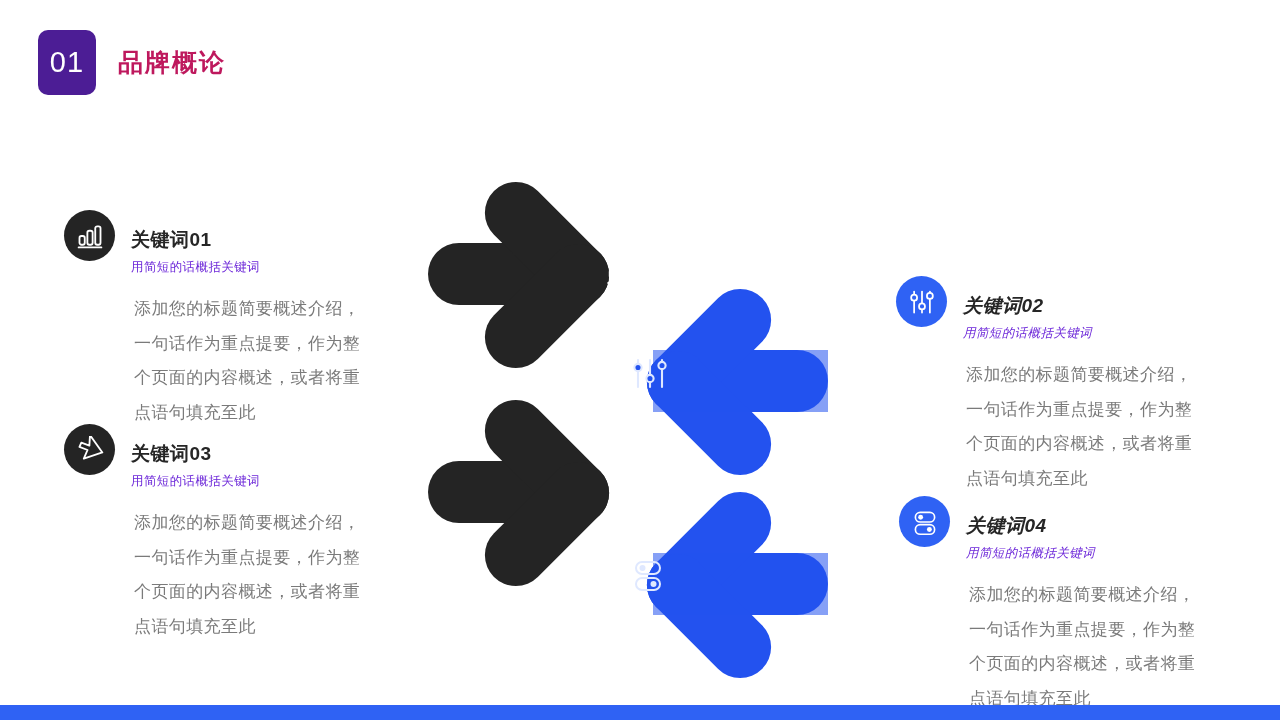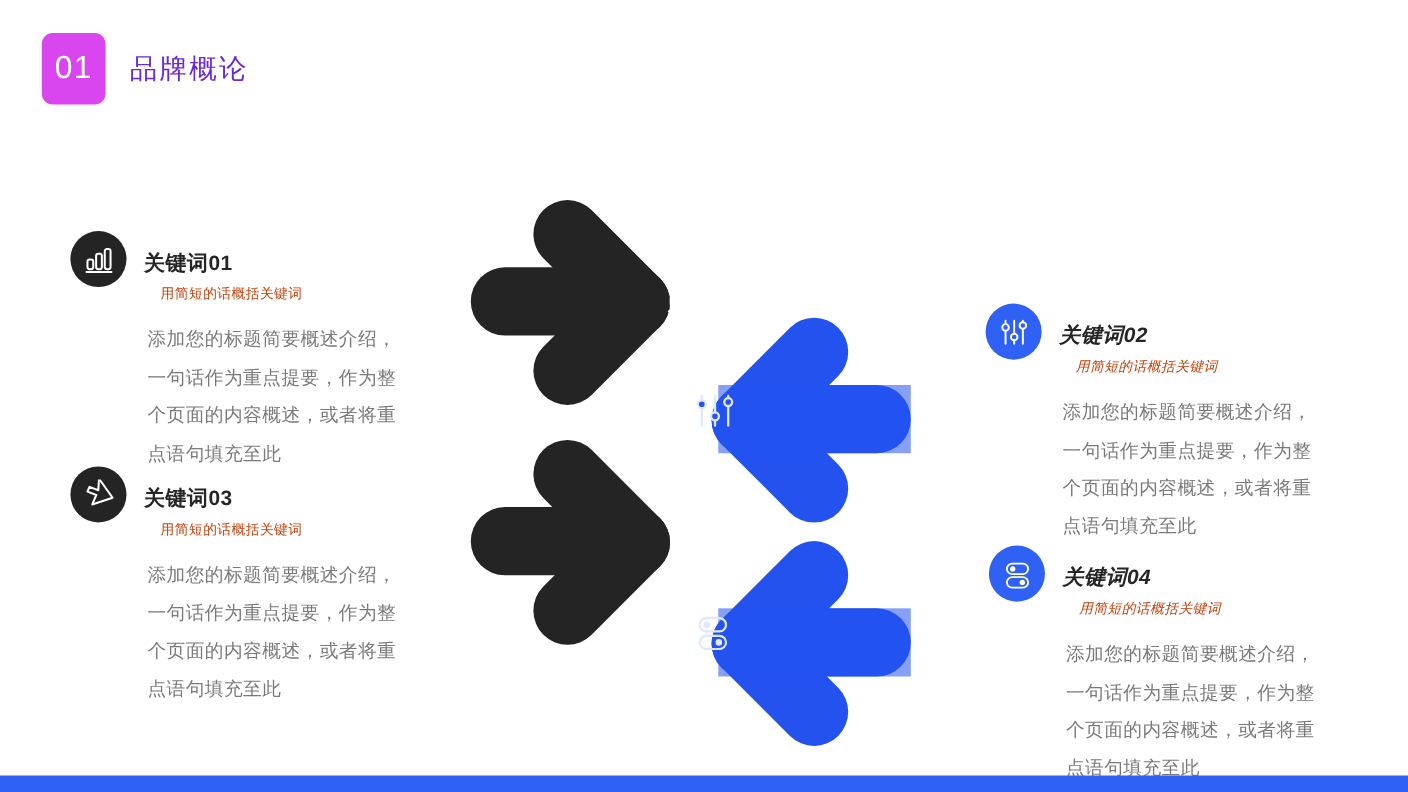--- a/index.html
+++ b/index.html
@@ -11,29 +11,29 @@
     overflow:hidden;
   }
 
   
   #slide-header{
     position:absolute; left:38px; top:30px;
     display:flex; align-items:center; gap:22px;
   }
   #section-badge{
     width:58px; height:65px; border-radius:10px;
-    background:#d946ef;
+    background:#4c1d95;
     display:flex; align-items:center; justify-content:center;
   }
   #section-badge .num{
     color:#ffffff; font-size:29px; font-weight:400; letter-spacing:1px;
     line-height:1;
   }
   #section-title{
-    color:#6d28d9; font-size:25px; font-weight:normal; letter-spacing:2px;
+    color:#be185d; font-size:25px; font-weight:bold; letter-spacing:2px;
   }
 
   
   #arrow-stage{
     position:absolute; left:410px; top:175px;
     width:460px; height:505px;
   }
   #arrow-stage svg{ display:block; width:460px; height:505px; }
 
   
@@ -48,21 +48,21 @@
   .kw-icon.dark{ background:#242424; }
   .kw-icon.blue{ background:#2f62f4; }
   .kw-icon svg{ display:block; }
 
   .kw-titles{ padding-top:2px; }
   .kw-title{
     font-size:19px; font-weight:bold; color:#262626;
     letter-spacing:0.5px; line-height:1.25;margin-top:16px;
   }
   .kw-sub{
-    font-size:12.5px; color:#c2410c; margin-top:7px; letter-spacing:0.4px;margin-left:15px;
+    font-size:12.5px; color:#6d28d9; margin-top:7px; letter-spacing:0.4px;
   }
   .kw-body{
     font-size:17px; color:#7a7a7a; line-height:2.05;
     letter-spacing:0.4px; margin-top:16px; width:232px;
   }
 
   
   #kw-block-01{ left:64px; top:210px; }
   #kw-block-01 .kw-body{ margin-left:70px; }
   #kw-block-03{ left:64px; top:424px; }

